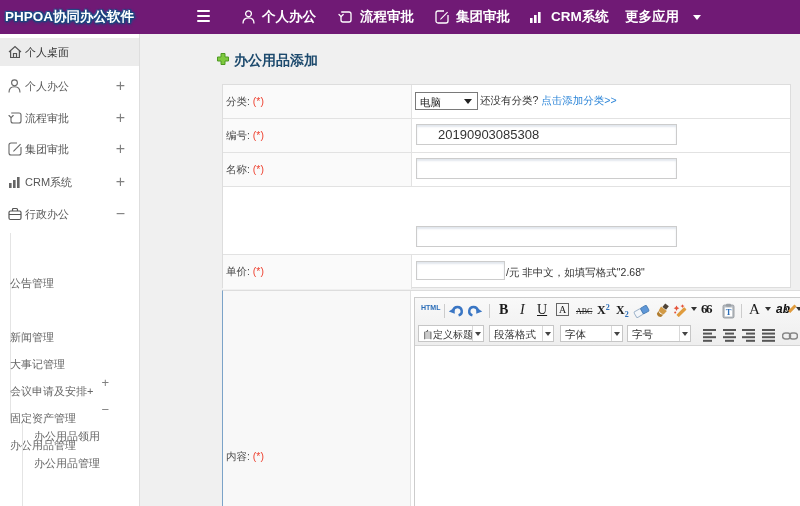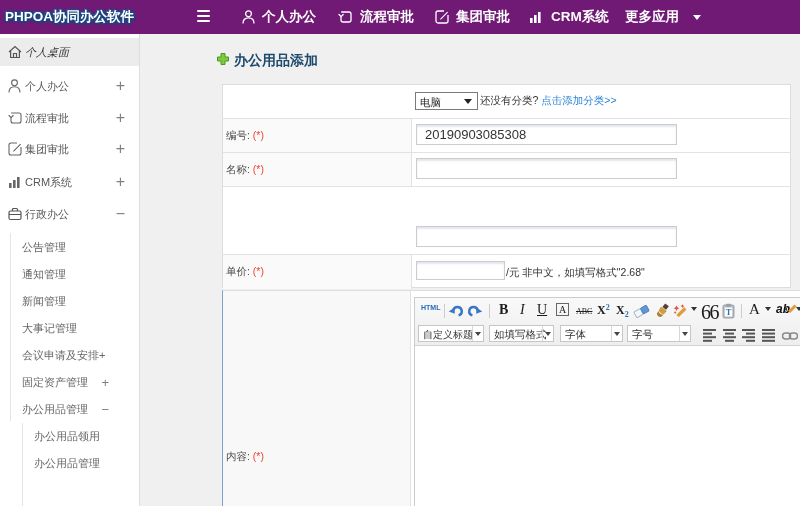--- a/index.html
+++ b/index.html
@@ -15,35 +15,35 @@
 .nav-item { position:absolute; top:0; height:34px; line-height:34px; color:#fff; font-size:13.5px; font-weight:bold; }
 .nav-ico { position:absolute; top:10px; }
 
 
 .sidebar { position:absolute; left:0; top:34px; width:140px; height:472px; background:#fff; border-right:1px solid #dedede; }
 .sitem { position:absolute; left:0; width:139px; font-size:11px; color:#575757; }
 .sitem .txt { position:absolute; left:25px; top:50%; transform:translateY(-50%); }
 .sitem .pm { position:absolute; right:14px; top:50%; transform:translateY(-50%); font-size:16px; color:#808080; font-weight:normal; }
 .sitem svg { position:absolute; left:8px; top:50%; transform:translateY(-50%); }
 .active1 { background:#ececec; }
-.s2 .txt { left:22px; color:#666; }
+.s2 .txt { left:10px; color:#666;margin-top:36px; }
 .s3 .txt { left:34px; color:#666;text-align:center; }
 .guide { position:absolute; background:#e4e4e4; width:1px; }
 
 
 .title { position:absolute; left:234px; top:52px; font-size:14px; font-weight:bold; color:#1d4a6d; }
 
 .tbl { position:absolute; background:#fff; border:1px solid #ddd; }
 .row { position:absolute; left:0; width:100%; border-bottom:1px solid #e2e2e2; }
 .lab { position:absolute; left:0; top:0; bottom:0; width:189px; background:#fafafa; border-right:1px solid #e2e2e2; }
 .lab span.t { position:absolute; left:3px; top:50%; transform:translateY(-50%); font-size:10.5px; color:#4c4c4c; white-space:nowrap; }
 .req { color:#e43; }
 .fld { position:absolute; left:190px; right:0; top:0; bottom:0; }
 input.inp { position:absolute; left:3px; top:5px; width:261px; height:21px; border:1px solid #ccc; background:#fff;
-  box-shadow:inset 0 2px 2px rgba(150,170,190,.28); font-size:13px; color:#333; padding:0 8px; font-family:"Liberation Sans",sans-serif; }
+  box-shadow:inset 0 2px 2px rgba(150,170,190,.28); font-size:13px; color:#333; padding:0 21px; font-family:"Liberation Sans",sans-serif; }
 
 
 .sel { position:absolute; left:2px; top:7px; width:63px; height:18px; border:1px solid #7a7a7a; background:#fff; font-size:10.5px; color:#222; }
 .sel .sv { position:absolute; left:4px; top:3px; }
 .sel .ar { position:absolute; right:5px; top:6px; width:0; height:0; border-left:4px solid transparent; border-right:4px solid transparent; border-top:5px solid #222; }
 
 
 .editor { position:absolute; left:191px; top:6px; width:470px; height:320px; border:1px solid #ccc; background:#fff; }
 .ebar { position:absolute; left:0; top:0; width:100%; height:48px; background:linear-gradient(#f9f9f9,#eeeeee); border-bottom:1px solid #d4d4d4; }
 .tb { position:absolute; top:3px; height:20px; }
@@ -90,21 +90,21 @@
       <rect x="5" y="5" width="2.6" height="8"></rect>
       <rect x="9" y="2" width="2.6" height="11"></rect>
   </svg>
   <div class="nav-item" style="left:551px">CRM系统</div>
 
   <div class="nav-item" style="left:625px">更多应用</div>
   <div style="position:absolute;left:693px;top:15px;width:0;height:0;border-left:4px solid transparent;border-right:4px solid transparent;border-top:5px solid #fff;"></div>
 </div>
 
 <div class="sidebar">
-  <div class="sitem active1" style="top:4px;height:28px;font-style:italic;">
+  <div class="sitem active1" style="top:4px;height:28px;">
     <svg width="14" height="13" viewBox="0 0 14 13" fill="none" stroke="#555" stroke-width="1.2">
         <path d="M1 6.5 L7 1 L13 6.5 M2.6 5.5 V12 H11.4 V5.5 M5.5 12 V8 H8.5 V12"></path>
       </svg>
     <span class="txt" style="color:#333">个人桌面</span>
   </div>
   <div class="sitem" style="top:38px;height:28px;">
     <svg width="13" height="14" viewBox="0 0 13 14" fill="none" stroke="#666" stroke-width="1.1">
         <circle cx="6.5" cy="3.8" r="2.9"></circle>
         <path d="M1 13.5 C1 9.6 3.4 7.8 6.5 7.8 C9.6 7.8 12 9.6 12 13.5"></path>
       </svg>
@@ -142,23 +142,20 @@
         <path d="M4.5 3.5 V2 A1 1 0 0 1 5.5 1 H8.5 A1 1 0 0 1 9.5 2 V3.5 M1 7 H13"></path>
       </svg>
     <span class="txt">行政办公</span>
       <span class="pm">−</span>
   </div>
 
   <div class="guide" style="left:10px; top:199px; height:188px;"></div>
   <div class="sitem s2" style="top:199px;height:28px;">
       <span class="txt">公告管理</span>
     </div>
-  <div class="sitem s2" style="top:226px;height:28px;">
-      <span class="txt">通知管理</span>
-    </div>
   <div class="sitem s2" style="top:253px;height:28px;">
       <span class="txt">新闻管理</span>
     </div>
   <div class="sitem s2" style="top:307px;height:28px;">
       <span class="txt">会议申请及安排+</span>
     </div>
   <div class="sitem s2" style="top:280px;height:28px;">
       <span class="txt">大事记管理</span>
     </div>
   <div class="sitem s2" style="top:334px;height:28px;">
@@ -179,20 +176,23 @@
     </div>
 </div>
 
 <svg style="position:absolute;left:216px;top:52px;" width="14" height="14" viewBox="0 0 14 14">
   <path d="M5 1.5 H9 V5 H12.5 V9 H9 V12.5 H5 V9 H1.5 V5 H5 Z" fill="#7ec93e" stroke="#4e9922" stroke-width="1"></path>
 </svg>
 <div class="title">办公用品添加</div>
 
 <div class="tbl" style="left:222px; top:84px; width:569px; height:204px;">
   <div class="row" style="top:0; height:34px;">
+    <div class="lab">
+        <span class="t">分类: <span class="req">(*)</span></span>
+      </div>
     <div class="fld">
       <div class="sel">
           <span class="sv">电脑</span>
           <span class="ar"></span>
         </div>
       <span style="position:absolute;left:67px;top:9px;font-size:10.5px;color:#333;">还没有分类? <span style="color:#2e86d8;">点击添加分类&gt;&gt;</span></span>
     </div>
   </div>
   <div class="row" style="top:34px; height:34px;">
     <div class="lab">
@@ -268,21 +268,21 @@
             <path d="M6.4 10.2 C7.6 12 11.5 12 12.6 10.2 L12.3 13.8 C10.5 15.2 8.5 15.2 7 13.8 Z" fill="#b07c2e"></path>
           </g>
       </svg>
       <svg class="tb" style="left:258px;" width="17" height="16" viewBox="0 0 17 16">
         <rect x="7" y="4" width="3.4" height="11" rx="0.6" fill="#e09c3e" transform="rotate(45 9 9)"></rect>
         <path d="M3.5 2.5 l1 1.8 1.9 .9 -1.9 .9 -1 1.8 -1-1.8 -1.9-.9 1.9-.9 Z" fill="#e5533a"></path>
         <path d="M9.5 1.2 l.7 1.3 1.4 .6 -1.4 .6 -.7 1.3 -.7-1.3 -1.4-.6 1.4-.6 Z" fill="#e5533a"></path>
         <circle cx="2.2" cy="9.5" r="1" fill="#e5533a"></circle>
       </svg>
       <div class="tb dar" style="left:276px;top:9px;"></div>
-      <div class="tb tserif" style="left:286px;top:3px;font-weight:normal;font-size:20px;letter-spacing:-1.5px;">66</div>
+      <div class="tb tserif" style="left:286px;top:3px;font-weight:bold;font-size:13px;letter-spacing:-1.5px;">66</div>
       <svg class="tb" style="left:306px;" width="15" height="16" viewBox="0 0 15 16">
         <rect x="2" y="2" width="11" height="13" rx="1.5" fill="#b9bec4" stroke="#8b9096" stroke-width="0.8"></rect>
         <rect x="5" y="0.8" width="5" height="3" rx="1" fill="#9aa0a6"></rect>
         <rect x="3.8" y="4.5" width="7.4" height="9" fill="#fff"></rect>
         <text x="7.5" y="12" text-anchor="middle" font-size="8.5" font-weight="bold" fill="#2a6db8" font-family="Liberation Serif,serif">T</text>
       </svg>
       <div class="tsep" style="left:326px;"></div>
       <div class="tb tserif" style="left:334px;top:3px;font-size:15px;">A</div>
       <div class="tb dar" style="left:350px;top:9px;"></div>
       <div class="tb" style="left:361px;top:4px;font-size:12px;font-weight:bold;font-style:italic;color:#111;">ab</div>
@@ -290,21 +290,21 @@
         <rect x="5.5" y="2" width="3" height="9" fill="#e09c3e" transform="rotate(45 7 7)"></rect>
           <path d="M2.5 9.5 L5 12 L1.5 12.8 Z" fill="#333" transform="rotate(45 7 7)"></path>
       </svg>
       <div class="tb dar" style="left:381px;top:9px;"></div>
 
       <div class="ddl" style="left:3px;width:66px;">
           <span class="dt" style="font-size:10px;">自定义标题</span>
           <span class="db"></span>
         </div>
       <div class="ddl" style="left:74px;width:65px;">
-          <span class="dt">如填写格式</span>
+          <span class="dt">段落格式</span>
           <span class="db"></span>
         </div>
       <div class="ddl" style="left:145px;width:63px;">
           <span class="dt">字体</span>
           <span class="db"></span>
         </div>
       <div class="ddl" style="left:212px;width:64px;">
           <span class="dt">字号</span>
           <span class="db"></span>
         </div>

